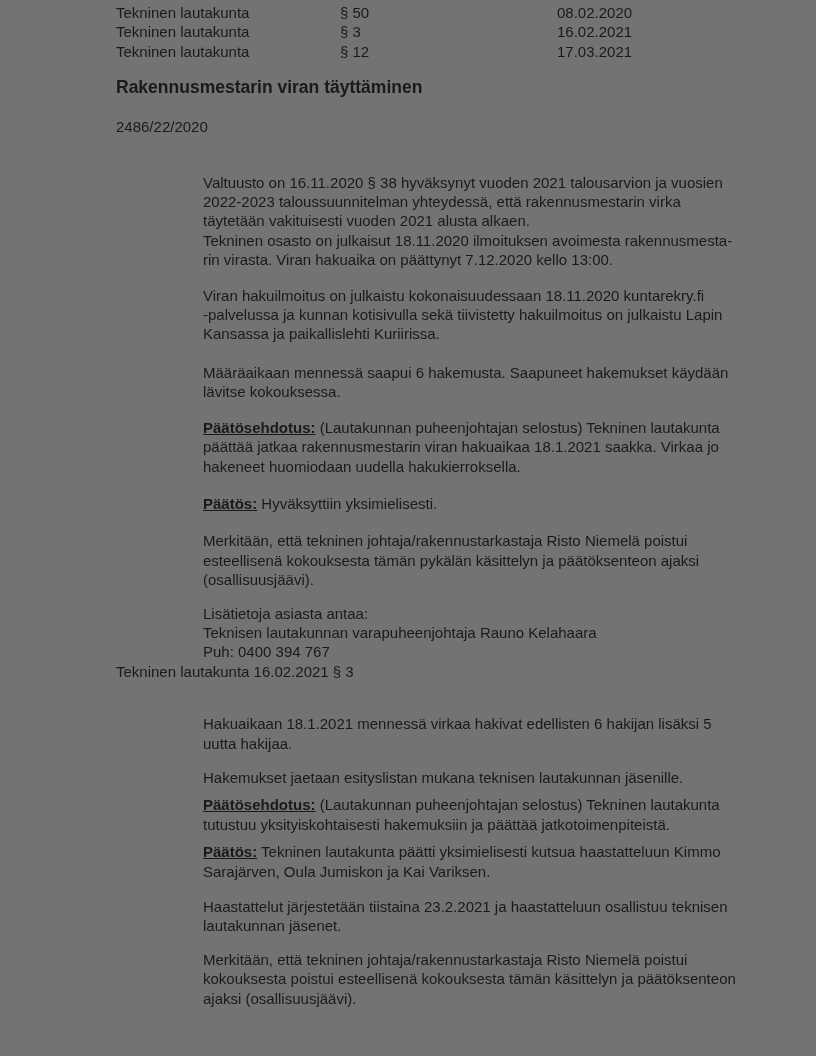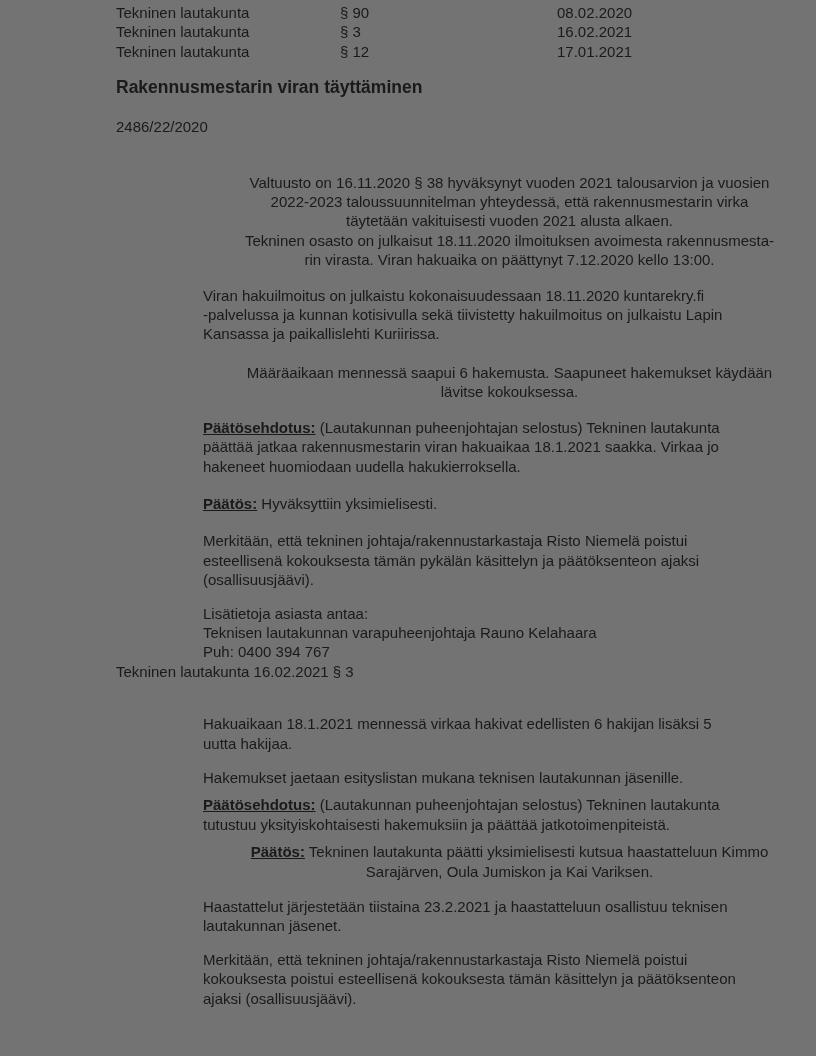--- a/index.html
+++ b/index.html
@@ -29,46 +29,46 @@
   .case-number { margin-top: 19px; }
   .sec-heading { white-space: pre; }
   .sec-heading.first { margin-top: 14px; }
   .body-col { margin-left: 87px; }
   .body-col.sec1 { margin-top: 36px; }
   .body-col.sec2 { margin-top: 33px; }
   .para { white-space: pre; }
   .plabel { font-weight: 700; text-decoration: underline; }
   .mb19 { margin-bottom: 19px; }
   .mb18 { margin-bottom: 18px; }
-  .mb16 { margin-bottom: 16px; text-align: center; }
+  .mb16 { margin-bottom: 16px; }
   .mb14 { margin-bottom: 14px; }
   .mb9  { margin-bottom: 15px; }
   .mb8  { margin-bottom: 8px; }
   .mb0  { margin-bottom: 0; }
 </style>
 </head>
 <body>
 
 <div class="page">
 
   <div>
     <div class="hist-row">
       <span class="hist-col-body">Tekninen lautakunta</span>
-      <span class="hist-col-section">§ 90</span>
+      <span class="hist-col-section">§ 50</span>
       <span class="hist-col-date">08.02.2020</span>
     </div>
     <div class="hist-row">
       <span class="hist-col-body">Tekninen lautakunta</span>
       <span class="hist-col-section">§ 3</span>
       <span class="hist-col-date">16.02.2021</span>
     </div>
     <div class="hist-row">
       <span class="hist-col-body">Tekninen lautakunta</span>
       <span class="hist-col-section">§ 12</span>
-      <span class="hist-col-date">17.01.2021</span>
+      <span class="hist-col-date">17.03.2021</span>
     </div>
   </div>
 
   <h1 class="doc-title">Rakennusmestarin viran täyttäminen</h1>
 
   <div class="case-number">2486/22/2020</div>
 
 
   <div class="body-col sec1">
     <div class="para mb16">Valtuusto on 16.11.2020 § 38 hyväksynyt vuoden 2021 talousarvion ja vuosien

